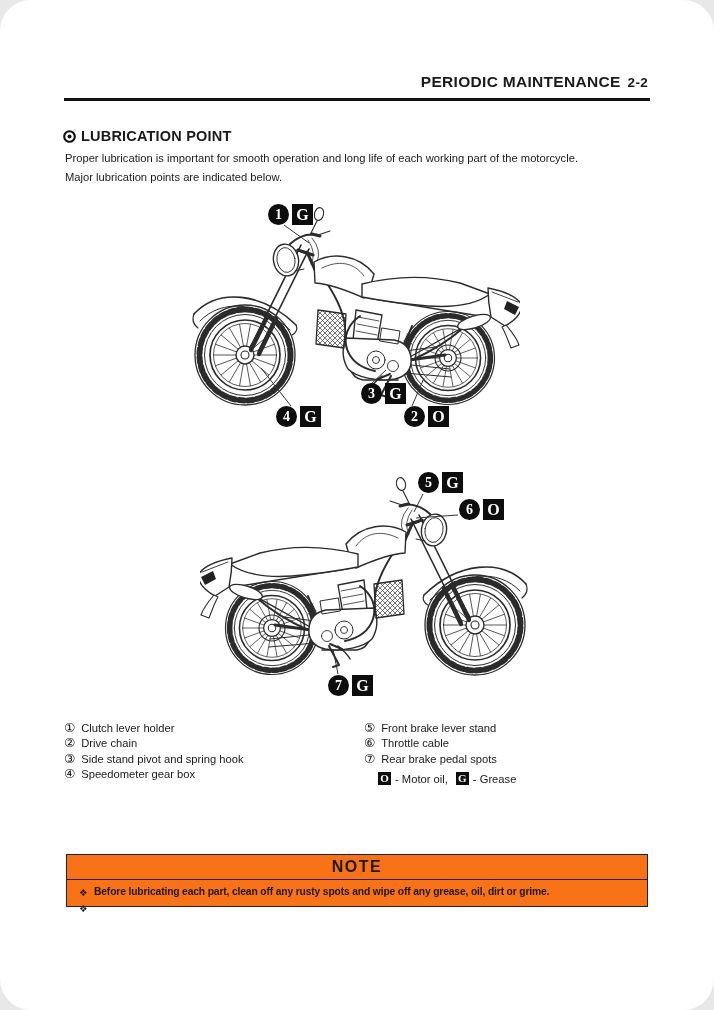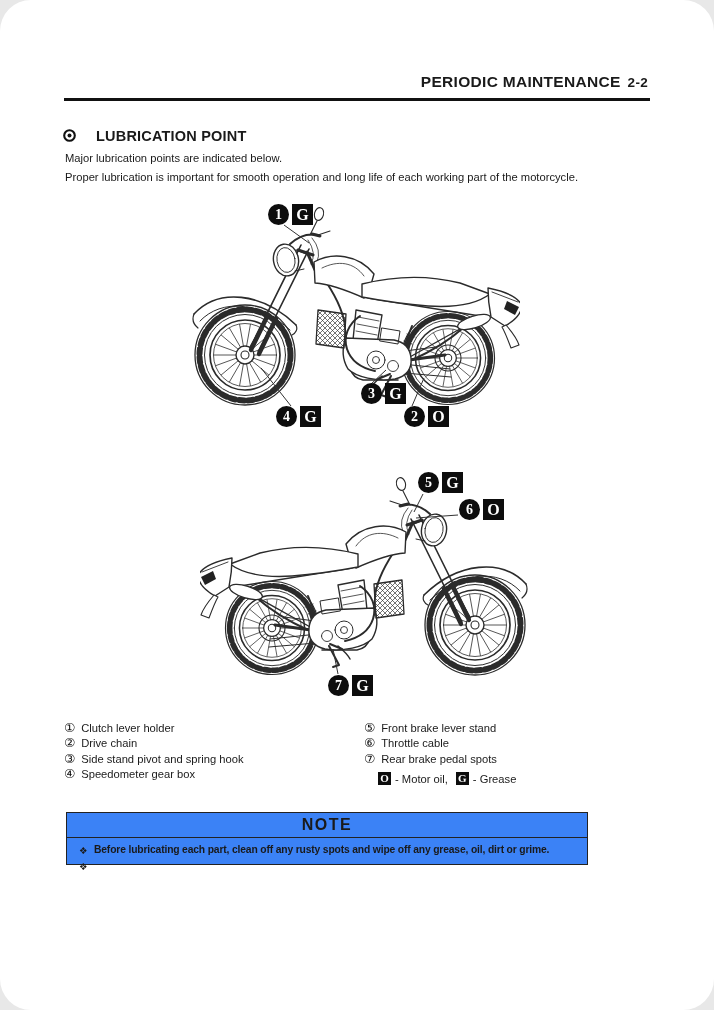--- a/index.html
+++ b/index.html
@@ -6,21 +6,21 @@
   .page{position:relative;width:714px;height:1010px;background:#ffffff;margin:0 auto;
         font-family:"Liberation Sans",sans-serif;color:#1a1a1a;overflow:hidden;border-radius:31px;}
 
   
   .hdr-title{position:absolute;top:73px;right:66px;font-size:15.5px;font-weight:bold;
              letter-spacing:.3px;white-space:nowrap;}
   .hdr-page{font-size:13.5px;font-weight:bold;margin-left:7px;}
   .hdr-rule{position:absolute;left:64px;top:98px;width:586px;height:3px;background:#111;}
 
   
-  .sec-head{position:absolute;left:62px;top:128px;display:flex;align-items:flex-start;gap:19px;}
+  .sec-head{position:absolute;left:62px;top:128px;display:flex;align-items:center;gap:4px;}
   .sec-head .txt{font-size:14.5px;font-weight:bold;letter-spacing:.2px;}
   .intro{position:absolute;left:65px;top:149px;width:600px;font-size:11.2px;line-height:18.5px;}
   .intro p{margin:0;}
 
   
   .diagram{position:absolute;}
   .diagram1{left:60px;top:198px;width:460px;height:235px;}
   .diagram2{left:200px;top:468px;width:460px;height:240px;}
   .diagram svg.moto{position:absolute;left:0;top:0;}
 
@@ -40,21 +40,21 @@
   .lg-row{display:flex;align-items:center;gap:6px;height:15.5px;font-size:11.2px;white-space:nowrap;}
   .lg-num{font-family:"DejaVu Sans",sans-serif;font-size:12.5px;line-height:1;color:#111;}
   .lg-key{position:absolute;left:378px;top:772px;display:flex;align-items:center;gap:4px;
           font-size:11.2px;white-space:nowrap;}
   .key-badge{width:13px;height:13px;background:#0d0d0d;color:#fff;
              font-family:"Liberation Serif",serif;font-weight:bold;font-size:11px;
              display:flex;align-items:center;justify-content:center;line-height:1;}
   .key-badge.second{margin-left:4px;}
 
   
-  .note-box{position:absolute;left:66px;top:812px;width:522px;border:1.6px solid #222;background:#3b82f6;box-sizing:border-box;}
+  .note-box{position:absolute;left:66px;top:854px;width:582px;border:1.6px solid #222;background:#f97316;box-sizing:border-box;}
   .note-title{height:24px;border-bottom:1.6px solid #222;display:flex;align-items:center;
               justify-content:center;font-size:16px;font-weight:bold;letter-spacing:1.5px;}
   .note-body{padding:4px 8px 6px 12px;}
   .note-item{position:relative;padding-left:15px;font-weight:bold;font-size:10.3px;
              line-height:15.8px;letter-spacing:-.15px;width:556px;}
   .note-bullet{position:absolute;left:0;top:1px;font-family:"DejaVu Sans",sans-serif;font-size:9.5px;}
 </style>
 </head>
 <body>
 
@@ -139,22 +139,22 @@
 
   <div class="sec-head">
     <svg width="15" height="15" viewBox="0 0 15 15">
       <circle cx="7.5" cy="7.5" r="5.3" fill="none" stroke="#111" stroke-width="2.1"></circle>
       <circle cx="7.5" cy="7.5" r="2" fill="#111"></circle>
     </svg>
     <span class="txt">LUBRICATION POINT</span>
   </div>
 
   <div class="intro">
+    <p>Proper lubrication is important for smooth operation and long life of each working part of the motorcycle.</p>
     <p>Major lubrication points are indicated below.</p>
-    <p>Proper lubrication is important for smooth operation and long life of each working part of the motorcycle.</p>
   </div>
 
   <div class="diagram diagram1">
     <svg class="moto" width="460" height="235" viewBox="0 0 460 235">
       <use href="#bike"></use>
       <g stroke="#333" stroke-width="1">
         <line x1="224" y1="27" x2="249" y2="45"></line>
         <line x1="311" y1="186" x2="326" y2="172"></line>
         <line x1="231" y1="208" x2="201" y2="170"></line>
         <line x1="352" y1="208" x2="364" y2="180"></line>

